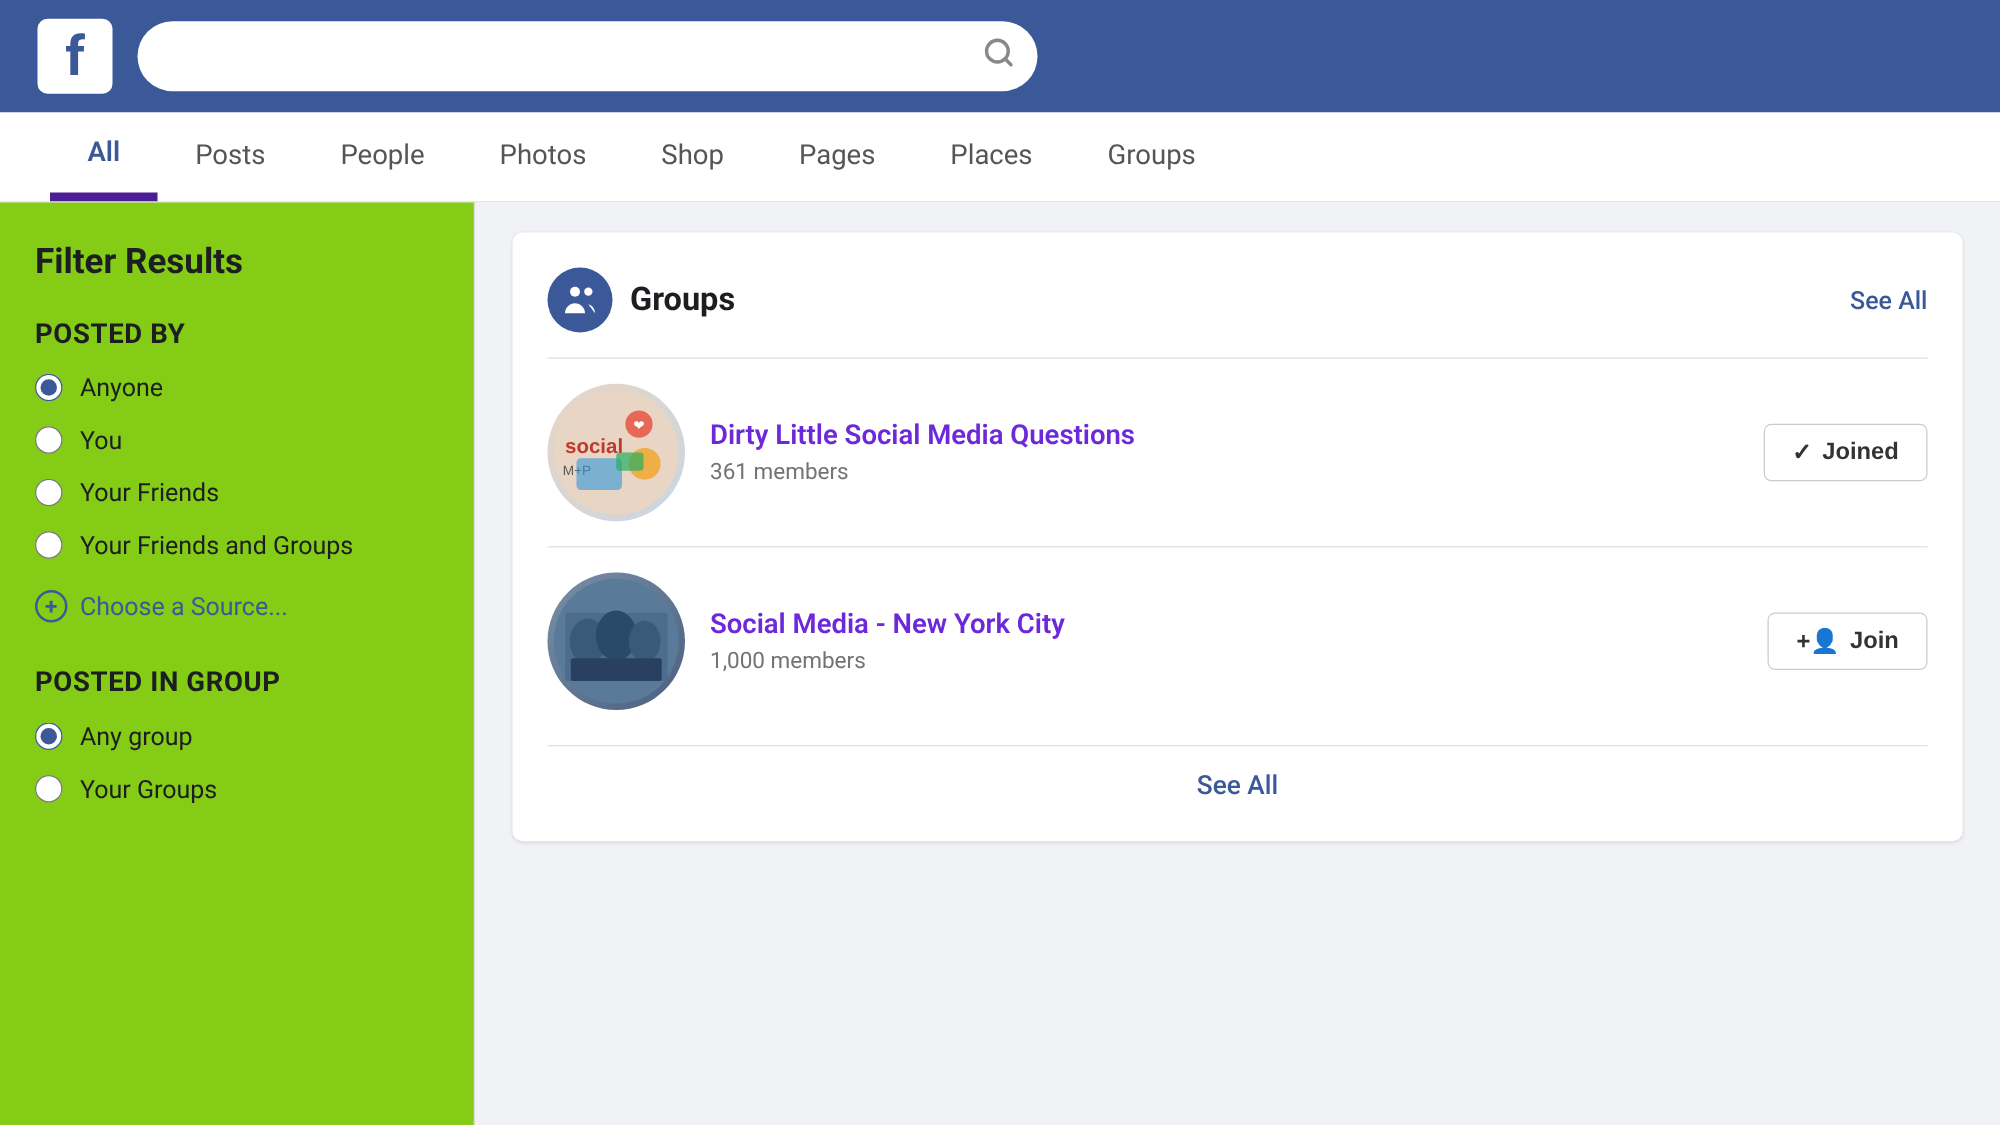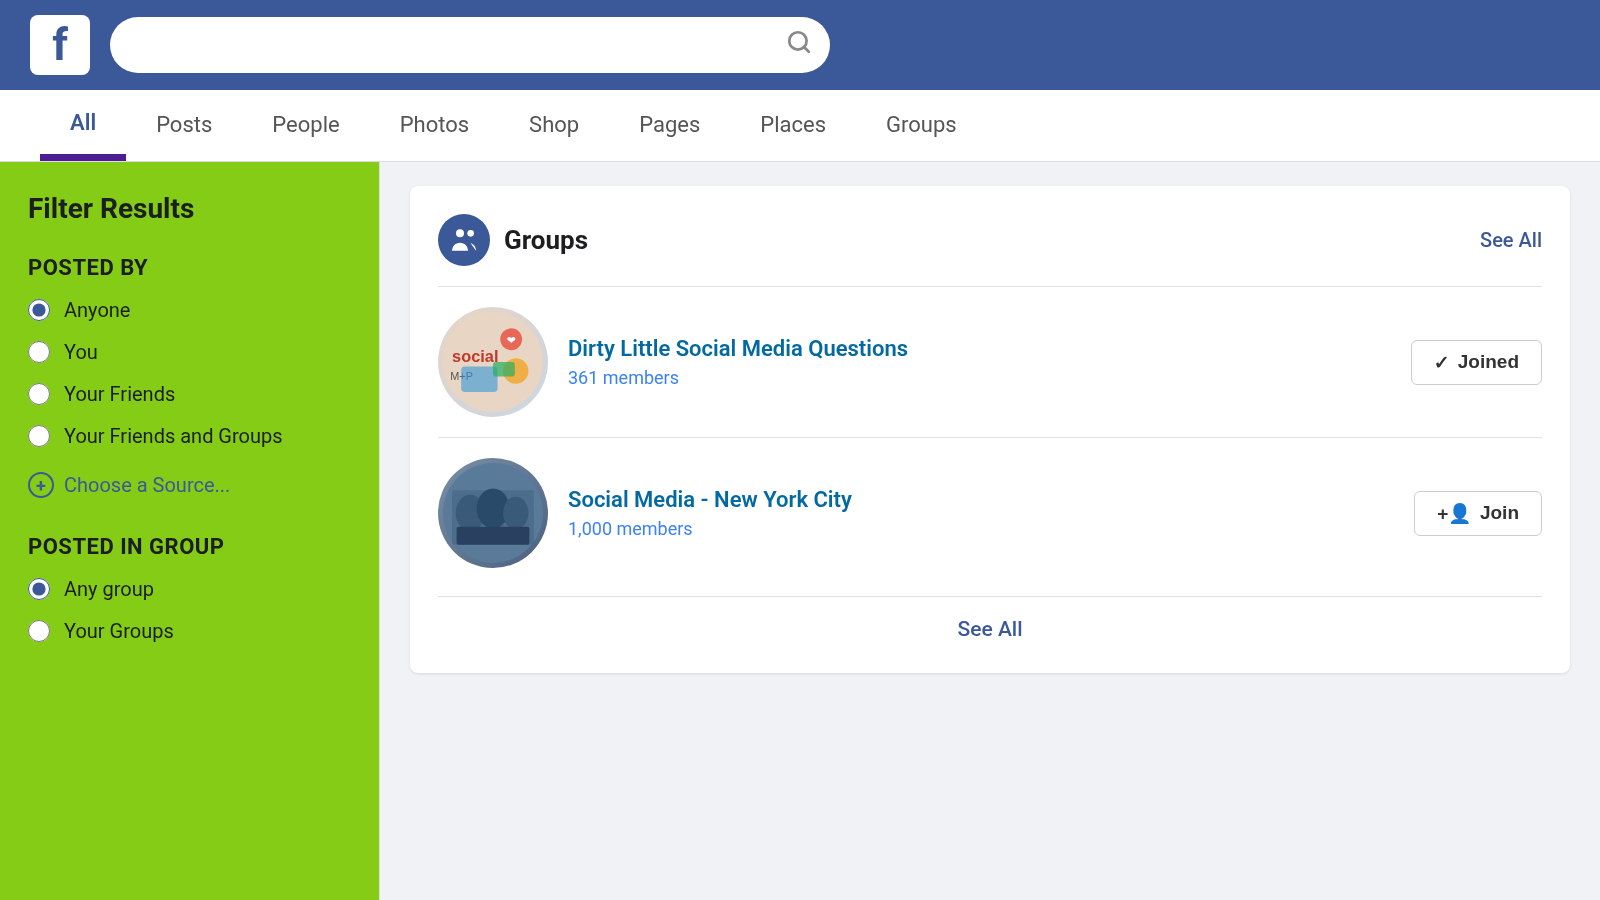--- a/index.html
+++ b/index.html
@@ -207,27 +207,27 @@
       gap: 20px;
       padding: 20px 0;
       border-top: 1px solid #e0e0e0;
     }
     .group-info {
       flex: 1;
     }
     .group-name {
       font-size: 22px;
       font-weight: 600;
-      color: #0369a1;
+      color: #6d28d9;
       margin-bottom: 6px;
       cursor: pointer;
     }
     .group-members {
       font-size: 18px;
-      color: #3b82f6;
+      color: #737373;
     }
 
     
     .joined-btn {
       padding: 10px 22px;
       border: 1.5px solid #ccc;
       border-radius: 6px;
       background: white;
       font-size: 19px;
       font-weight: 600;

